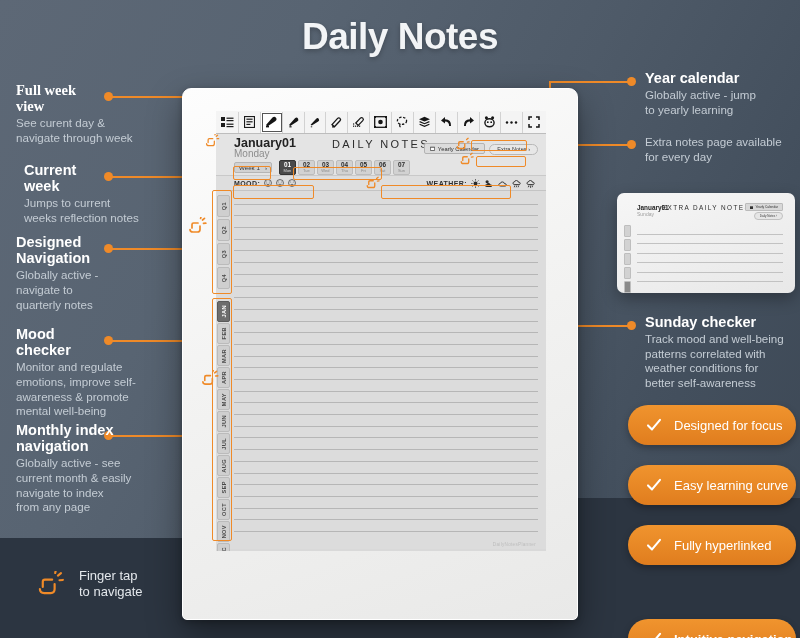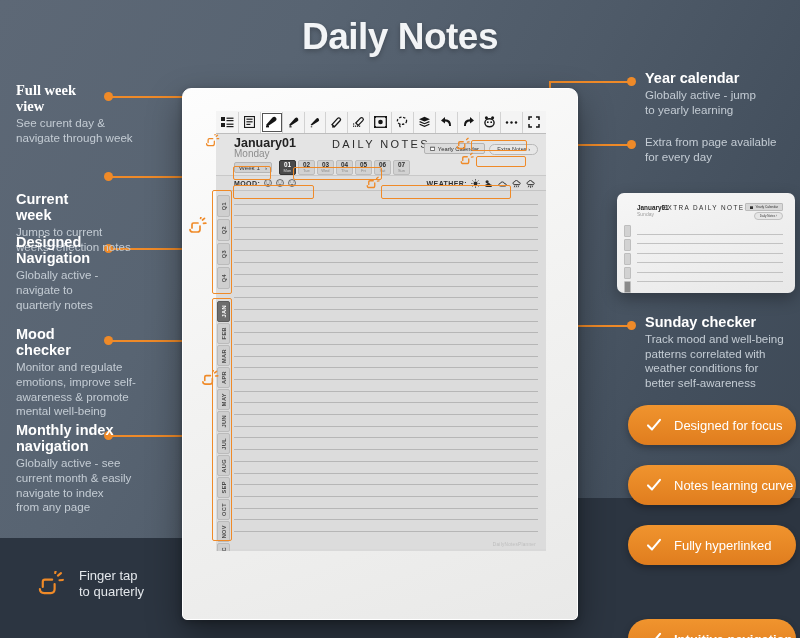--- a/index.html
+++ b/index.html
@@ -248,21 +248,21 @@
   <div class="conn v" style="left:566px; top:190px; height:136px;"></div>
   <div class="conn h" style="left:540px; top:190px; width:28px;"></div>
 
   <div class="ann" style="left:16px; top:82px;">
     <div class="ann-title" style="white-space:pre-line;font-family:Liberation Serif, serif;">Full week
 view</div>
     <div class="ann-desc" style="white-space:pre-line;">See curent day &amp;
 navigate through week</div>
   </div>
 
-  <div class="ann" style="left:16px; top:162px;margin-top:29px;">
+  <div class="ann" style="left:24px; top:162px;">
     <div class="ann-title" style="white-space:pre-line;">Current
 week</div>
     <div class="ann-desc" style="white-space:pre-line;">Jumps to current
 weeks reflection notes</div>
   </div>
 
   <div class="ann" style="left:16px; top:234px;">
     <div class="ann-title" style="white-space:pre-line;">Designed
 Navigation</div>
     <div class="ann-desc" style="white-space:pre-line;">Globally active -
@@ -288,21 +288,21 @@
 mental well-being</div>
   </div>
 
   <div class="ann" style="left:645px; top:70px;">
     <div class="ann-title" style="white-space:pre-line;">Year calendar</div>
     <div class="ann-desc" style="white-space:pre-line;">Globally active - jump
 to yearly learning</div>
   </div>
 
   <div class="ann" style="left:645px; top:133px;">
-    <div class="ann-desc" style="white-space:pre-line;">Extra from page available
+    <div class="ann-desc" style="white-space:pre-line;">Extra notes page available
 for every day</div>
   </div>
 
   <div class="ann" style="left:645px; top:314px;">
     <div class="ann-title" style="white-space:pre-line;">Sunday checker</div>
     <div class="ann-desc" style="white-space:pre-line;">Track mood and well-being
 patterns correlated with
 weather conditions for
 better self-awareness</div>
   </div>
@@ -738,21 +738,21 @@
   <div class="pill" style="top:405px;">
     <svg class="check" viewBox="0 0 20 20">
         <path d="M2.5 10.5 L7.5 15.5 L17.5 3.5" fill="none" stroke="#fff" stroke-width="2.6" stroke-linecap="round" stroke-linejoin="round"></path>
       </svg>
     <span class="plabel">Designed for focus</span>
   </div>
   <div class="pill" style="top:465px;">
     <svg class="check" viewBox="0 0 20 20">
         <path d="M2.5 10.5 L7.5 15.5 L17.5 3.5" fill="none" stroke="#fff" stroke-width="2.6" stroke-linecap="round" stroke-linejoin="round"></path>
       </svg>
-    <span class="plabel">Notes learning curve</span>
+    <span class="plabel">Easy learning curve</span>
   </div>
   <div class="pill" style="top:525px;">
     <svg class="check" viewBox="0 0 20 20">
         <path d="M2.5 10.5 L7.5 15.5 L17.5 3.5" fill="none" stroke="#fff" stroke-width="2.6" stroke-linecap="round" stroke-linejoin="round"></path>
       </svg>
     <span class="plabel">Fully hyperlinked</span>
   </div>
   <div class="pill" style="top:619px;font-weight:bold;">
     <svg class="check" viewBox="0 0 20 20">
         <path d="M2.5 10.5 L7.5 15.5 L17.5 3.5" fill="none" stroke="#fff" stroke-width="2.6" stroke-linecap="round" stroke-linejoin="round"></path>
@@ -764,16 +764,16 @@
     <svg width="30" height="26" viewBox="0 0 20 18">
         <g fill="none" stroke="#ef8a28" stroke-width="1.5" stroke-linecap="round">
           <path d="M5 11 L5 7.5 Q5 6 6.5 6 L11.5 6"></path>
           <path d="M3 12.5 Q3 15.3 6 15.3 L10.5 15.3 Q13.2 15.3 13.2 12.5 L13.2 9"></path>
           <path d="M15.5 3.2 L17.6 1.5"></path>
           <path d="M16.6 6.4 L18.9 6.2"></path>
           <path d="M13.6 1.4 L14 -0.4"></path>
         </g>
       </svg>
     <div class="ltext" style="white-space:pre-line;">Finger tap
-to quarterly</div>
+to navigate</div>
   </div>
 
 </div>
 
 </body></html>

